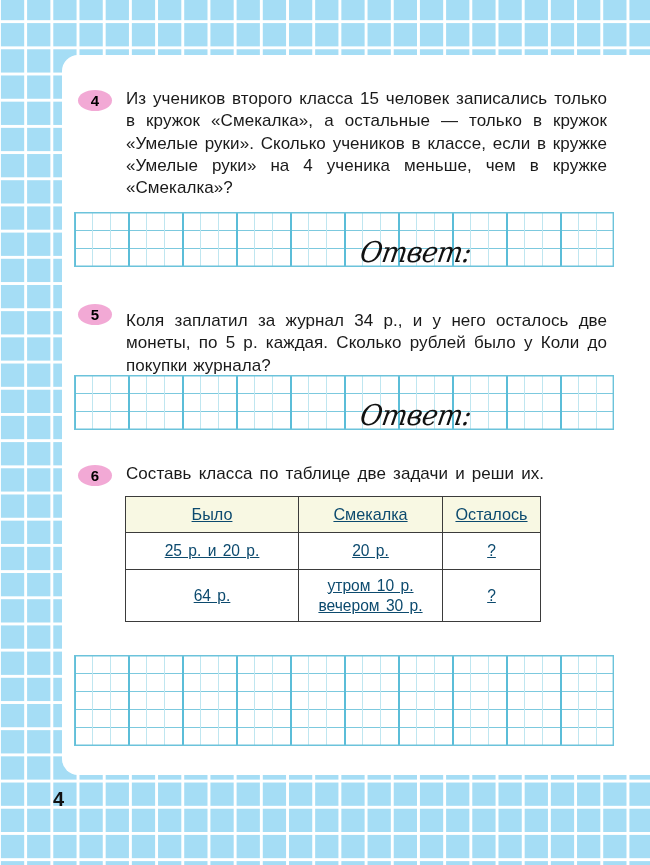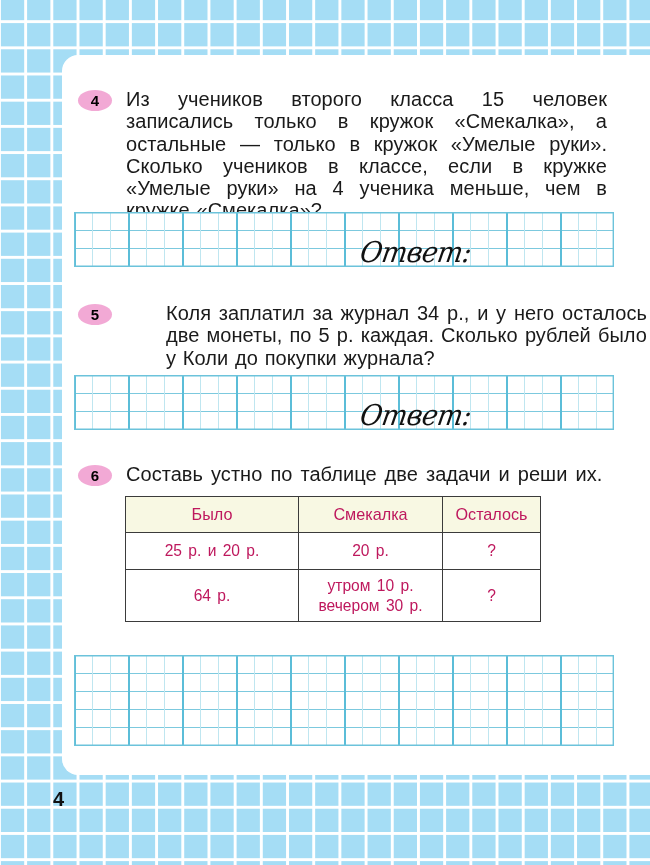--- a/index.html
+++ b/index.html
@@ -56,21 +56,21 @@
     font-weight: bold;
     font-size: 15px;
     line-height: 21px;
     text-align: center;
     font-family: "Liberation Sans", sans-serif;
   }
   .body-text {
     position: absolute;
     left: 64px;
     width: 481px;
-    font-size: 20px;
+    font-size: 17px;
     line-height: 22.3px;
     color: #1a1a1a;
     text-align: justify;
     text-align-last: left;
     word-spacing: 1.2px;
     letter-spacing: 0.05px;
   }
 
   
   .cellbox {
@@ -100,22 +100,23 @@
     transform: skewX(-9deg) scaleY(1.06);
     transform-origin: left bottom;
     white-space: nowrap;
   }
 
   
   .tbl {
     position: absolute;
     border-collapse: collapse;
     font-size: 15.6px;
-    color: #be185d;
+    color: #0c4a6e;
     table-layout: fixed;
+    text-decoration: underline;
   }
   .tbl td, .tbl th {
     border: 1.6px solid #3b3b3b;
     text-align: center;
     font-weight: normal;
     word-spacing: 2px;
     padding: 0;
   }
   .tbl th {
     background: #f8f8e3;
@@ -150,29 +151,29 @@
     <div class="task" style="top: 33px;">
       <div class="badge" style="top: 2px;">4</div>
       <div class="body-text" style="top: 0px;">Из учеников второго класса 15 человек записались только в кружок «Смекалка», а остальные — только в кружок «Умелые руки». Сколько учеников в классе, если в кружке «Умелые руки» на 4 ученика меньше, чем в кружке «Смекалка»?</div>
     </div>
 
     <div class="cellbox" style="left: 12px; top: 157px; width: 540px; height: 55px;"></div>
     <div class="answer-word" style="left: 296px; top: 182px;">Ответ:</div>
 
     <div class="task" style="top: 247px;">
       <div class="badge" style="top: 2px;">5</div>
-      <div class="body-text" style="top: 0px; margin-left: 40px;">Коля заплатил за журнал 34 р., и у него осталось две монеты, по 5 р. каждая. Сколько рублей было у Коли до покупки журнала?</div>
+      <div class="body-text" style="top: 8px;">Коля заплатил за журнал 34 р., и у него осталось две монеты, по 5 р. каждая. Сколько рублей было у Коли до покупки журнала?</div>
     </div>
 
     <div class="cellbox" style="left: 12px; top: 320px; width: 540px; height: 55px;"></div>
     <div class="answer-word" style="left: 296px; top: 345px;">Ответ:</div>
 
     <div class="task" style="top: 408px;">
       <div class="badge" style="top: 2px;">6</div>
-      <div class="body-text" style="top: 0px; text-align: left; word-spacing: 2.4px;">Составь устно по таблице две задачи и реши их.</div>
+      <div class="body-text" style="top: 0px; text-align: left; word-spacing: 2.4px;">Составь класса по таблице две задачи и реши их.</div>
     </div>
 
     <table class="tbl" style="left: 63px; top: 441px; width: 412px;">
       <thead>
         <tr>
           <th style="width: 172px;">Было</th>
           <th style="width: 143px;">Смекалка</th>
           <th style="width: 97px; text-align: center;">Осталось</th>
         </tr>
       </thead>

